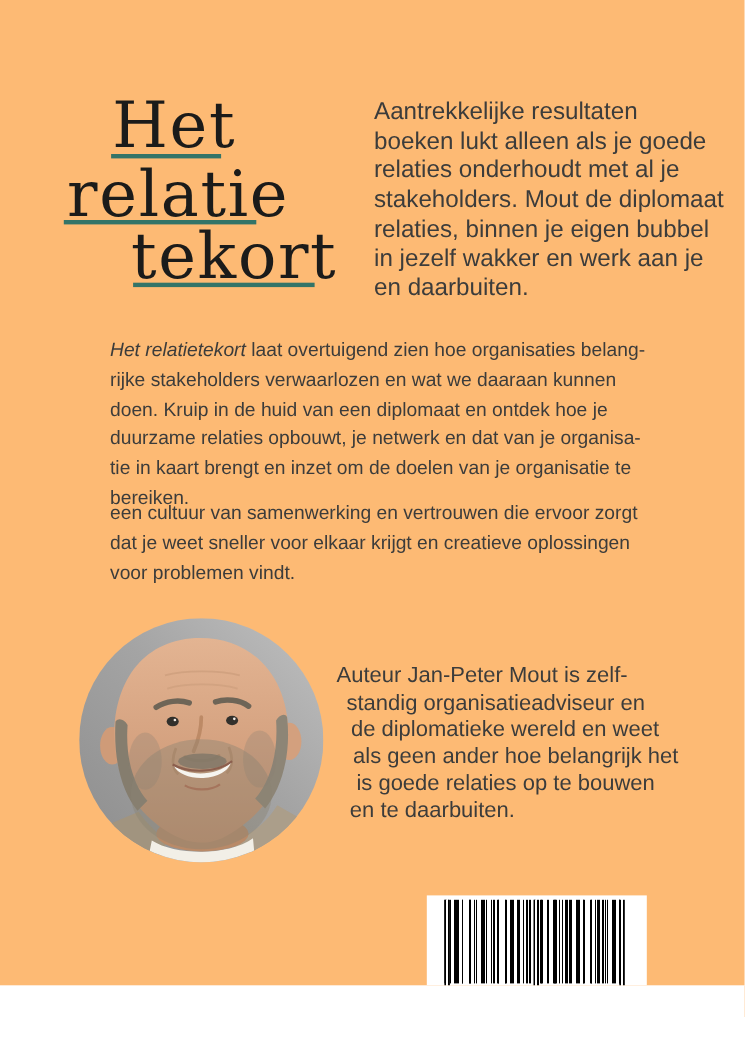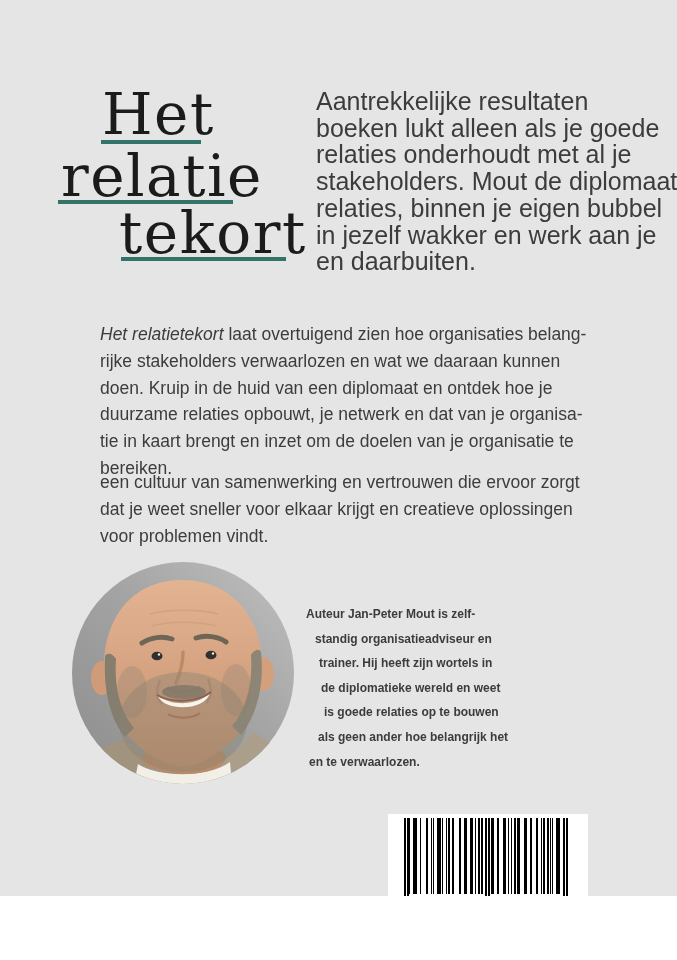--- a/index.html
+++ b/index.html
@@ -1,47 +1,47 @@
 <!DOCTYPE html>
 <html><head>
 <meta charset="utf-8">
 <style>
   html,body{margin:0;padding:0;background:#ffffff;}
   .page{
-    position:relative;width:677px;height:896px;background:#e5e5e5;
+    position:relative;width:677px;height:896px;background:#fdba74;
     font-family:"Liberation Sans",sans-serif;overflow:hidden;
   }
   
   .tw{
     position:absolute;font-family:"DejaVu Serif",serif;font-size:58px;
     line-height:1;letter-spacing:1.5px;color:#1b1b1a;white-space:nowrap;
   }
   .tw1{left:102px;top:85px;}
   .tw2{left:61px;top:147px;text-align:center;}
   .tw3{left:119px;top:204px;}
   .ul{position:absolute;height:4px;background:#337468;}
   .ul1{left:101px;top:140px;width:100px;}
   .ul2{left:58px;top:200px;width:175px;}
   .ul3{left:121px;top:257px;width:165px;}
   
   .line{white-space:nowrap;}
   .intro{
-    position:absolute;left:316px;top:88px;
-    font-size:25px;line-height:26.7px;color:#3c3c3b;
+    position:absolute;left:340px;top:88px;
+    font-size:22px;line-height:26.7px;color:#3c3c3b;
   }
   .para{
     position:absolute;left:100px;
-    font-size:17.5px;line-height:26.8px;color:#3c3c3b;margin-top:16px;
+    font-size:17.5px;line-height:26.8px;color:#3c3c3b;
   }
   .para1{top:305px;}
   .para2{top:453px;}
   .it{font-style:italic;}
   .bio{
     position:absolute;left:300px;top:602px;
-    font-size:12px;line-height:24.6px;color:#3c3c3b;font-weight:bold;
+    font-size:20px;line-height:24.6px;color:#3c3c3b;
   }
   .bio .line:nth-child(1){margin-left:6px;}
   .bio .line:nth-child(2){margin-left:15px;}
   .bio .line:nth-child(3){margin-left:19px;}
   .bio .line:nth-child(4){margin-left:21px;}
   .bio .line:nth-child(5){margin-left:24px;}
   .bio .line:nth-child(6){margin-left:18px;}
   .bio .line:nth-child(7){margin-left:9px;}
   
   .photo{position:absolute;left:72px;top:562px;width:222px;height:222px;}
@@ -170,25 +170,24 @@
         <path d="M86,134 C99,144 125,144 138,131 C133,149 93,150 86,134 Z" fill="#f6f4ef"></path>
         <path d="M85,133 C99,141 125,141 139,130" stroke="#8c5f4e" stroke-width="2" fill="none"></path>
         <path d="M96,152 C104,157 120,157 128,151" stroke="#a5745c" stroke-width="2" fill="none"></path>
       </g>
     </svg>
   </div>
 
   <div class="bio">
     <div class="line">Auteur Jan-Peter Mout is zelf-</div>
     <div class="line">standig organisatieadviseur en</div>
-    <div class="line">trainer. Hij heeft zijn wortels in</div>
     <div class="line">de diplomatieke wereld en weet</div>
+    <div class="line">als geen ander hoe belangrijk het</div>
     <div class="line">is goede relaties op te bouwen</div>
-    <div class="line">als geen ander hoe belangrijk het</div>
-    <div class="line">en te verwaarlozen.</div>
+    <div class="line">en te daarbuiten.</div>
   </div>
 
   <div class="barcode">
     <div class="bars"></div>
     <div class="guard g1"></div>
     <div class="guard g2"></div>
     <div class="guard g3"></div>
     <span class="bd bd-lead">9</span>
     <span class="bd bd-g1">789461</span>
     <span class="bd bd-g2">266613</span>

